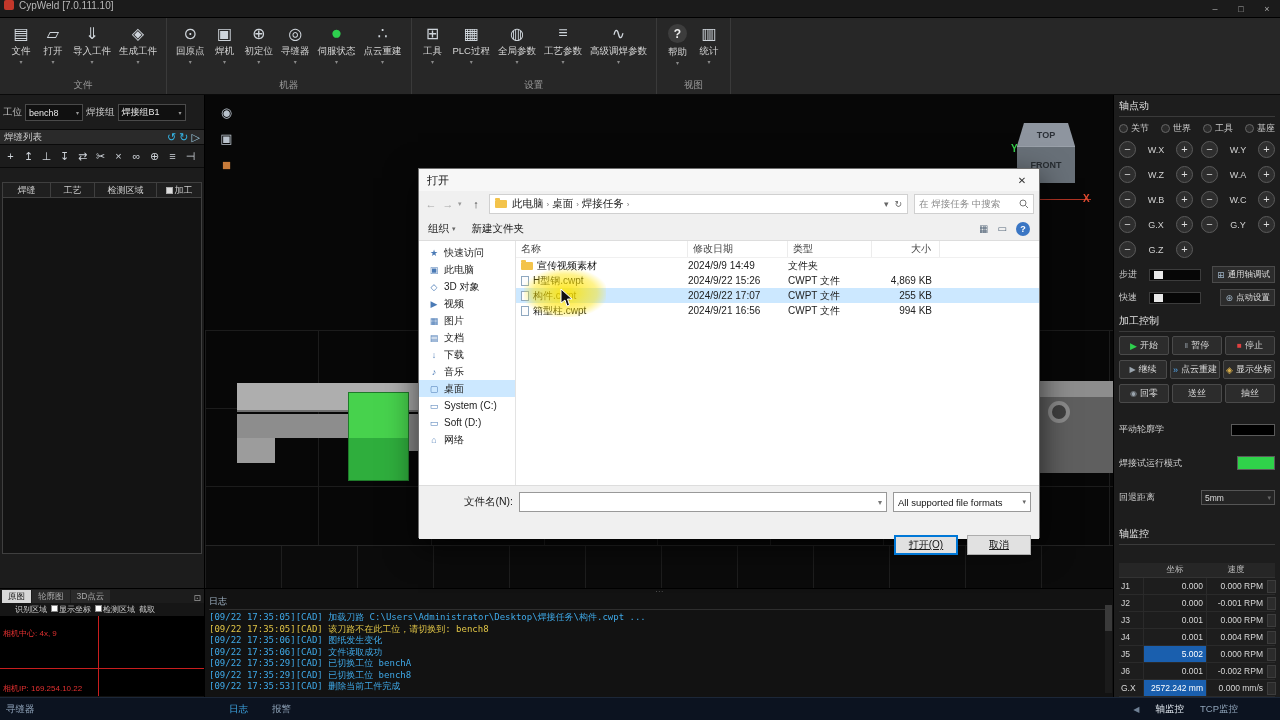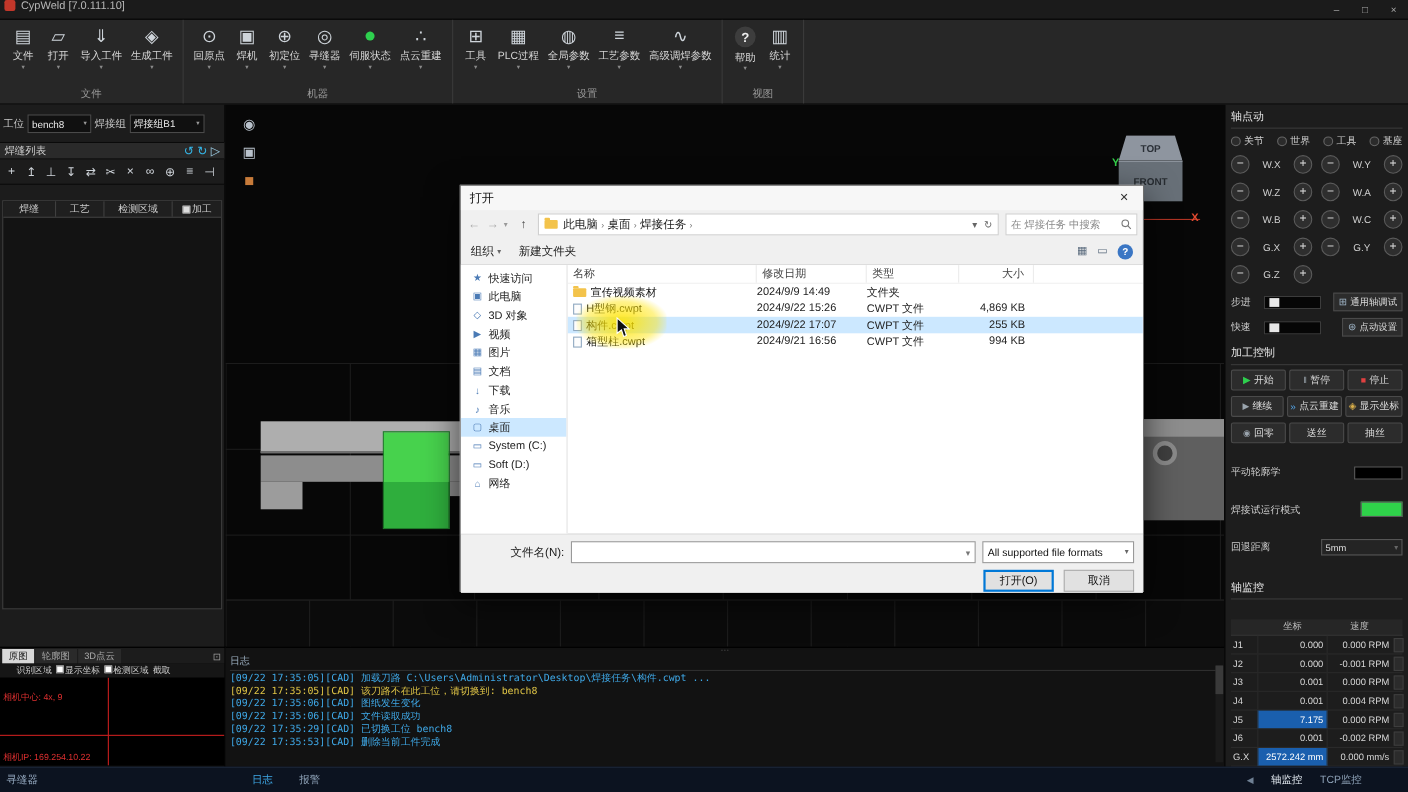--- a/index.html
+++ b/index.html
@@ -102,21 +102,21 @@
 .fl-size{width:68px;text-align:right;padding-right:8px;color:#222;white-space:nowrap;}
 .fi-folder{position:relative;width:12px;height:8px;background:#f3c34b;border-radius:1px;display:none;flex:none;}
 .fi-folder::before{content:"";position:absolute;left:0;top:-2px;width:5px;height:2px;background:#f3c34b;border-radius:1px 1px 0 0;}
 .fi-file{width:8px;height:10px;background:#fdfdfd;border:1px solid #8fa8c0;display:inline-block;flex:none;}
 .fl-row.folder .fi-folder{display:inline-block;}
 .dlg-bottom{height:54px;background:#f0f0f0;border-top:1px solid #ddd;padding:6px 8px 0;}
 .fn-row{display:flex;align-items:center;gap:6px;}
 .fn-label{width:86px;text-align:right;font-size:10.5px;white-space:nowrap;}
 .fn-input{flex:1;height:20px;background:#fff;border:1px solid #999;display:flex;align-items:center;justify-content:flex-end;padding-right:4px;color:#777;font-size:8px;}
 .filter-dd{width:138px;height:20px;background:#fff;border:1px solid #999;font-size:9.5px;display:flex;align-items:center;justify-content:space-between;padding:0 4px;color:#111;white-space:nowrap;}
-.btn-row{display:flex;justify-content:flex-end;gap:9px;margin-top:6px;}
+.btn-row{display:flex;justify-content:flex-end;gap:9px;margin-top:23px;text-decoration:underline;}
 .dlg-btn{min-width:64px;height:20px;background:#e1e1e1;border:1px solid #adadad;font-size:10px;display:flex;align-items:center;justify-content:center;color:#111;padding:0 8px;}
 .dlg-btn.primary{border:2px solid #0078d7;}
 
 
 .click-highlight{position:absolute;left:524px;top:269px;width:82px;height:48px;background:radial-gradient(ellipse,rgba(255,228,0,.9) 0%,rgba(255,228,0,.45) 55%,rgba(255,228,0,0) 75%);z-index:35;}
 .cursor{position:absolute;left:560px;top:288px;z-index:50;}
 
 
 .right-panel{position:absolute;left:1113px;top:95px;width:167px;height:602px;background:#1d1d1d;border-left:1px solid #000;padding:2px 5px;font-size:10px;overflow:hidden;}
 .rp-title{font-size:10px;color:#e2e2e2;padding:2px 0 3px;border-bottom:1px solid #3a3a3a;margin-bottom:4px;}
@@ -775,21 +775,21 @@
 
       <div class="mon-row">
         <span class="mon-name">J4</span>
         <span class="mon-coord">0.001</span>
         <span class="mon-speed">0.004 RPM</span>
         <span class="mon-btn"></span>
       </div>
 
       <div class="mon-row">
         <span class="mon-name">J5</span>
-        <span class="mon-coord hl">7.175</span>
+        <span class="mon-coord hl">5.002</span>
         <span class="mon-speed">0.000 RPM</span>
         <span class="mon-btn"></span>
       </div>
 
       <div class="mon-row">
         <span class="mon-name">J6</span>
         <span class="mon-coord">0.001</span>
         <span class="mon-speed">-0.002 RPM</span>
         <span class="mon-btn"></span>
       </div>
@@ -829,20 +829,21 @@
     <div class="log-title">日志</div>
 
       <div class="log-line">[09/22 17:35:05][CAD] 加载刀路 C:\Users\Administrator\Desktop\焊接任务\构件.cwpt ...</div>
 
       <div class="log-line warn">[09/22 17:35:05][CAD] 该刀路不在此工位，请切换到: bench8</div>
 
       <div class="log-line">[09/22 17:35:06][CAD] 图纸发生变化</div>
 
       <div class="log-line">[09/22 17:35:06][CAD] 文件读取成功</div>
 
+      <div class="log-line">[09/22 17:35:29][CAD] 已切换工位 benchA</div>
 
       <div class="log-line">[09/22 17:35:29][CAD] 已切换工位 bench8</div>
 
       <div class="log-line">[09/22 17:35:53][CAD] 删除当前工件完成</div>
 
     <div class="log-scroll">
         <div class="log-thumb"></div>
       </div>
   </div>
 

